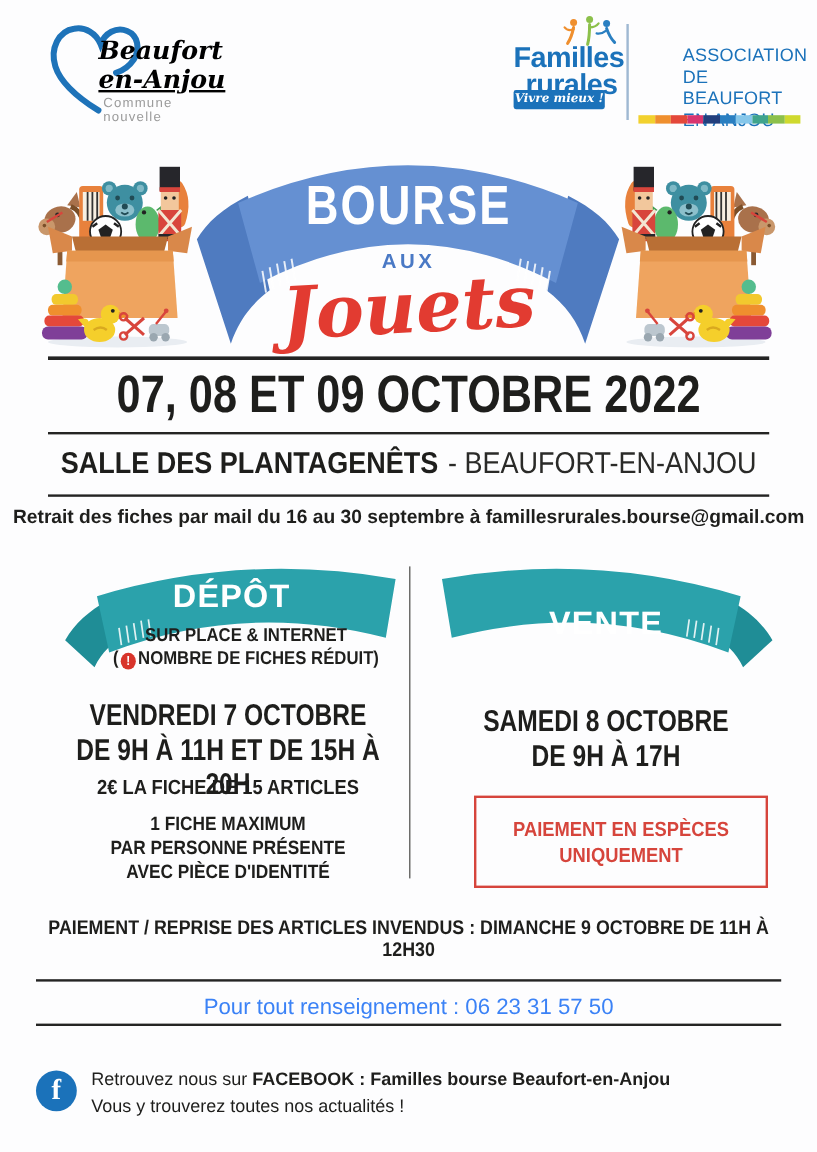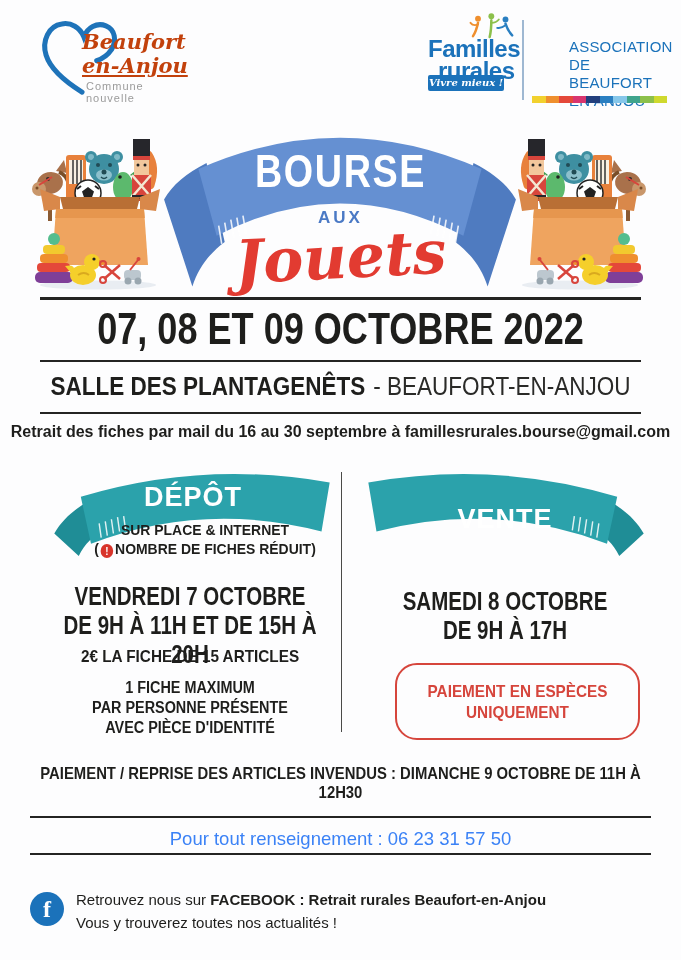--- a/index.html
+++ b/index.html
@@ -9,21 +9,21 @@
     font-family:"Liberation Sans",sans-serif;color:#1e1e1c;
   }
   .abs{position:absolute;}
   .ctr{left:0;right:0;text-align:center;}
   .cond{transform:scaleX(0.82);transform-origin:50% 50%;}
   .cond2{transform:scaleX(0.9);transform-origin:50% 50%;}
   .hline{position:absolute;background:#242423;}
   .script{font-family:"DejaVu Serif",serif;font-style:italic;font-weight:bold;}
   .bold{font-weight:bold;}
   
-  .commune-name{font-family:"DejaVu Serif",serif;font-style:italic;font-weight:bold;font-size:21px;line-height:23px;color:#c2410c;}
+  .commune-name{font-family:"DejaVu Serif",serif;font-style:italic;font-weight:bold;font-size:21px;line-height:23px;color:#000000;}
   .commune-sub{font-size:11px;color:#9b9b9b;letter-spacing:1px;}
   .fr-word{color:#1b72ba;font-weight:bold;font-size:24px;line-height:22px;letter-spacing:-0.5px;}
   .fr-tag{background:#1b72ba;color:#fff;font-family:"DejaVu Serif",serif;font-style:italic;font-weight:bold;font-size:10px;text-align:center;line-height:16px;border-radius:2px;}
   .fr-assoc{color:#1b72ba;font-weight:normal;font-size:15px;line-height:18px;letter-spacing:0.2px;margin-left:37px;}
   .stripe{display:flex;height:7px;}
   .stripe div{flex:1;}
   
   .banner-title{color:#fff;font-weight:bold;font-size:46px;letter-spacing:2px;}
   .banner-aux{color:#4a79c5;font-weight:bold;font-size:17px;letter-spacing:3px;}
   .banner-script{color:#e23b31;font-size:60px;transform:rotate(-3deg);}
@@ -295,29 +295,29 @@
   <svg class="abs" style="left:360px;top:456px;transform:scaleX(-1);" width="290" height="102" viewBox="0 0 280 100">
     <path d="M38,44 C24,52 12,62 4,76 L28,98 C34,86 42,78 54,72 Z" fill="#1f8d96"></path>
     <path d="M30,40 Q150,4 274,26 L266,74 Q150,44 40,86 Z" fill="#2ba2ab"></path>
     <g stroke="#ffffff" stroke-width="1.4" opacity="0.85">
       <path d="M48,66 l2,14 M54,64 l2,14 M60,62 l2,14 M66,60 l2,14 M72,59 l2,14"></path>
     </g>
   </svg>
   <div class="abs ribbon-title" style="left:360px;top:504px;width:290px;text-align:center;">VENTE</div>
   <div class="abs day cond" style="left:360px;top:587px;width:290px;text-align:center;">SAMEDI 8 OCTOBRE</div>
   <div class="abs day cond" style="left:360px;top:616px;width:290px;text-align:center;">DE 9H À 17H</div>
-  <div class="abs payment-box" style="left:395px;top:663px;width:241px;height:73px;border-radius:22px;">
+  <div class="abs payment-box" style="left:395px;top:663px;width:241px;height:73px;">
     <div class="cond2" style="margin-top:16px;">PAIEMENT EN ESPÈCES</div>
     <div class="cond2">UNIQUEMENT</div>
   </div>
 
   <div class="abs ctr reprise cond2" style="top:764px;">PAIEMENT / REPRISE DES ARTICLES INVENDUS : DIMANCHE 9 OCTOBRE DE 11H À 12H30</div>
   <div class="hline" style="left:30px;top:816px;width:621px;height:2px;"></div>
   <div class="abs ctr contact" style="top:828px;">Pour tout renseignement : 06 23 31 57 50</div>
   <div class="hline" style="left:30px;top:853px;width:621px;height:2px;"></div>
 
   <div class="abs fb-circle" style="left:30px;top:892px;">f</div>
   <div class="abs fb-text" style="left:76px;top:888px;">
-    <div><span>Retrouvez nous sur </span><span class="bold">FACEBOOK : Retrait rurales Beaufort-en-Anjou</span></div>
+    <div><span>Retrouvez nous sur </span><span class="bold">FACEBOOK : Familles bourse Beaufort-en-Anjou</span></div>
     <div>Vous y trouverez toutes nos actualités !</div>
   </div>
 
 </div>
 
 </body></html>

